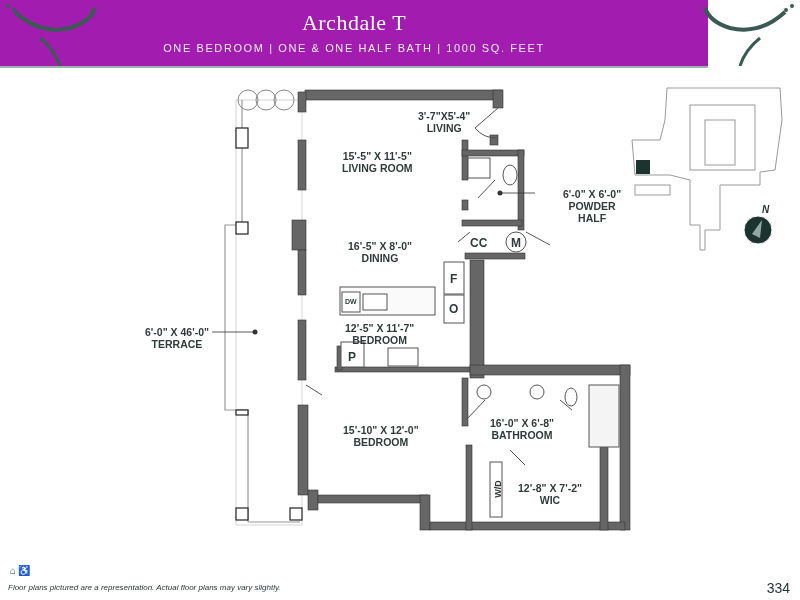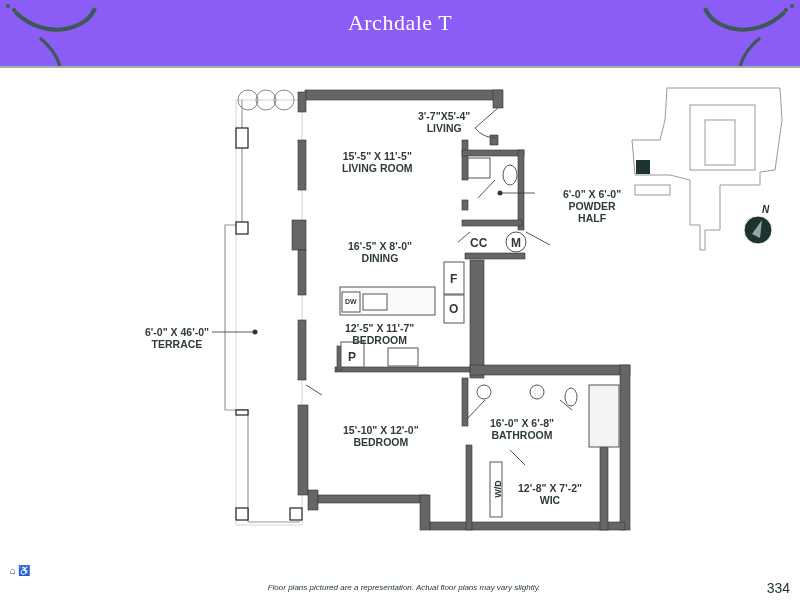--- a/index.html
+++ b/index.html
@@ -1,45 +1,46 @@
 <!DOCTYPE html>
 <html><head>
 <meta charset="utf-8">
 <style>
   html,body{margin:0;padding:0;background:#fff;}
   body{width:800px;height:600px;position:relative;overflow:hidden;font-family:"Liberation Sans",sans-serif;}
-  .header{position:absolute;left:0;top:0;width:800px;height:66px;background:#8b5cf6;border-bottom:2px solid #9fb0ab;}
+  .header{position:absolute;left:0;top:0;width:708px;height:66px;background:#a21caf;border-bottom:2px solid #9fb0ab;}
   .header .title{position:absolute;left:0;right:0;top:10px;text-align:center;color:#fff;font-family:"Liberation Serif",serif;font-size:22px;letter-spacing:0.5px;}
   .header .subtitle{position:absolute;left:0;right:0;top:42px;text-align:center;color:#e8eeec;font-size:11px;letter-spacing:1.6px;}
   .orn{position:absolute;top:0;}
   .plan{position:absolute;left:0;top:68px;}
   .lbl{position:absolute;font-weight:bold;color:#2f3b3a;font-size:10.5px;text-align:center;line-height:12px;white-space:nowrap;}
   .fix{position:absolute;font-weight:bold;color:#2f3b3a;font-size:12px;}
   .footer-left{position:absolute;left:10px;top:565px;color:#1c332f;font-size:10px;}
   .footer-code{position:absolute;left:10px;top:580px;color:#1c332f;font-size:11px;margin-top:36px;}
-  .footer-note{position:absolute;left:8px;right:0;top:583px;text-align:center;color:#1c332f;font-size:8px;font-style:italic;}
+  .footer-note{position:absolute;left:8px;right:0;top:583px;color:#1c332f;font-size:8px;font-style:italic;}
   .footer-page{position:absolute;right:10px;top:580px;color:#1c332f;font-size:14px;}
 </style>
 </head>
 <body>
 
 <div class="header">
   <svg class="orn" width="120" height="66" viewBox="0 0 120 66">
     <path d="M15 12 Q40 35 70 28 Q90 22 95 8" stroke="#3a5a53" stroke-width="4" fill="none"></path>
     <path d="M40 38 Q55 50 60 66" stroke="#3a5a53" stroke-width="3" fill="none"></path>
     <circle cx="8" cy="6" r="2" fill="#3a5a53"></circle>
       <circle cx="14" cy="10" r="2" fill="#3a5a53"></circle>
   </svg>
   <svg class="orn" style="left:680px" width="120" height="66" viewBox="0 0 120 66">
     <path d="M105 12 Q80 35 50 28 Q30 22 25 8" stroke="#3a5a53" stroke-width="4" fill="none"></path>
     <path d="M80 38 Q65 50 60 66" stroke="#3a5a53" stroke-width="3" fill="none"></path>
     <circle cx="112" cy="6" r="2" fill="#3a5a53"></circle>
       <circle cx="106" cy="10" r="2" fill="#3a5a53"></circle>
   </svg>
   <div class="title">Archdale T</div>
+  <div class="subtitle">ONE BEDROOM  |  ONE &amp; ONE HALF BATH  |  1000 SQ. FEET</div>
 </div>
 
 <svg class="plan" width="800" height="500" viewBox="0 68 800 500">
 
   <g stroke="#999" fill="none" stroke-width="1.2">
     <rect x="236" y="100" width="66" height="425" stroke="#ddd"></rect>
     <line x1="242" y1="100" x2="242" y2="225"></line>
     <polyline points="242,225 225,225 225,410 248,410 248,522"></polyline>
     <line x1="248" y1="522" x2="300" y2="522"></line>
   </g>

